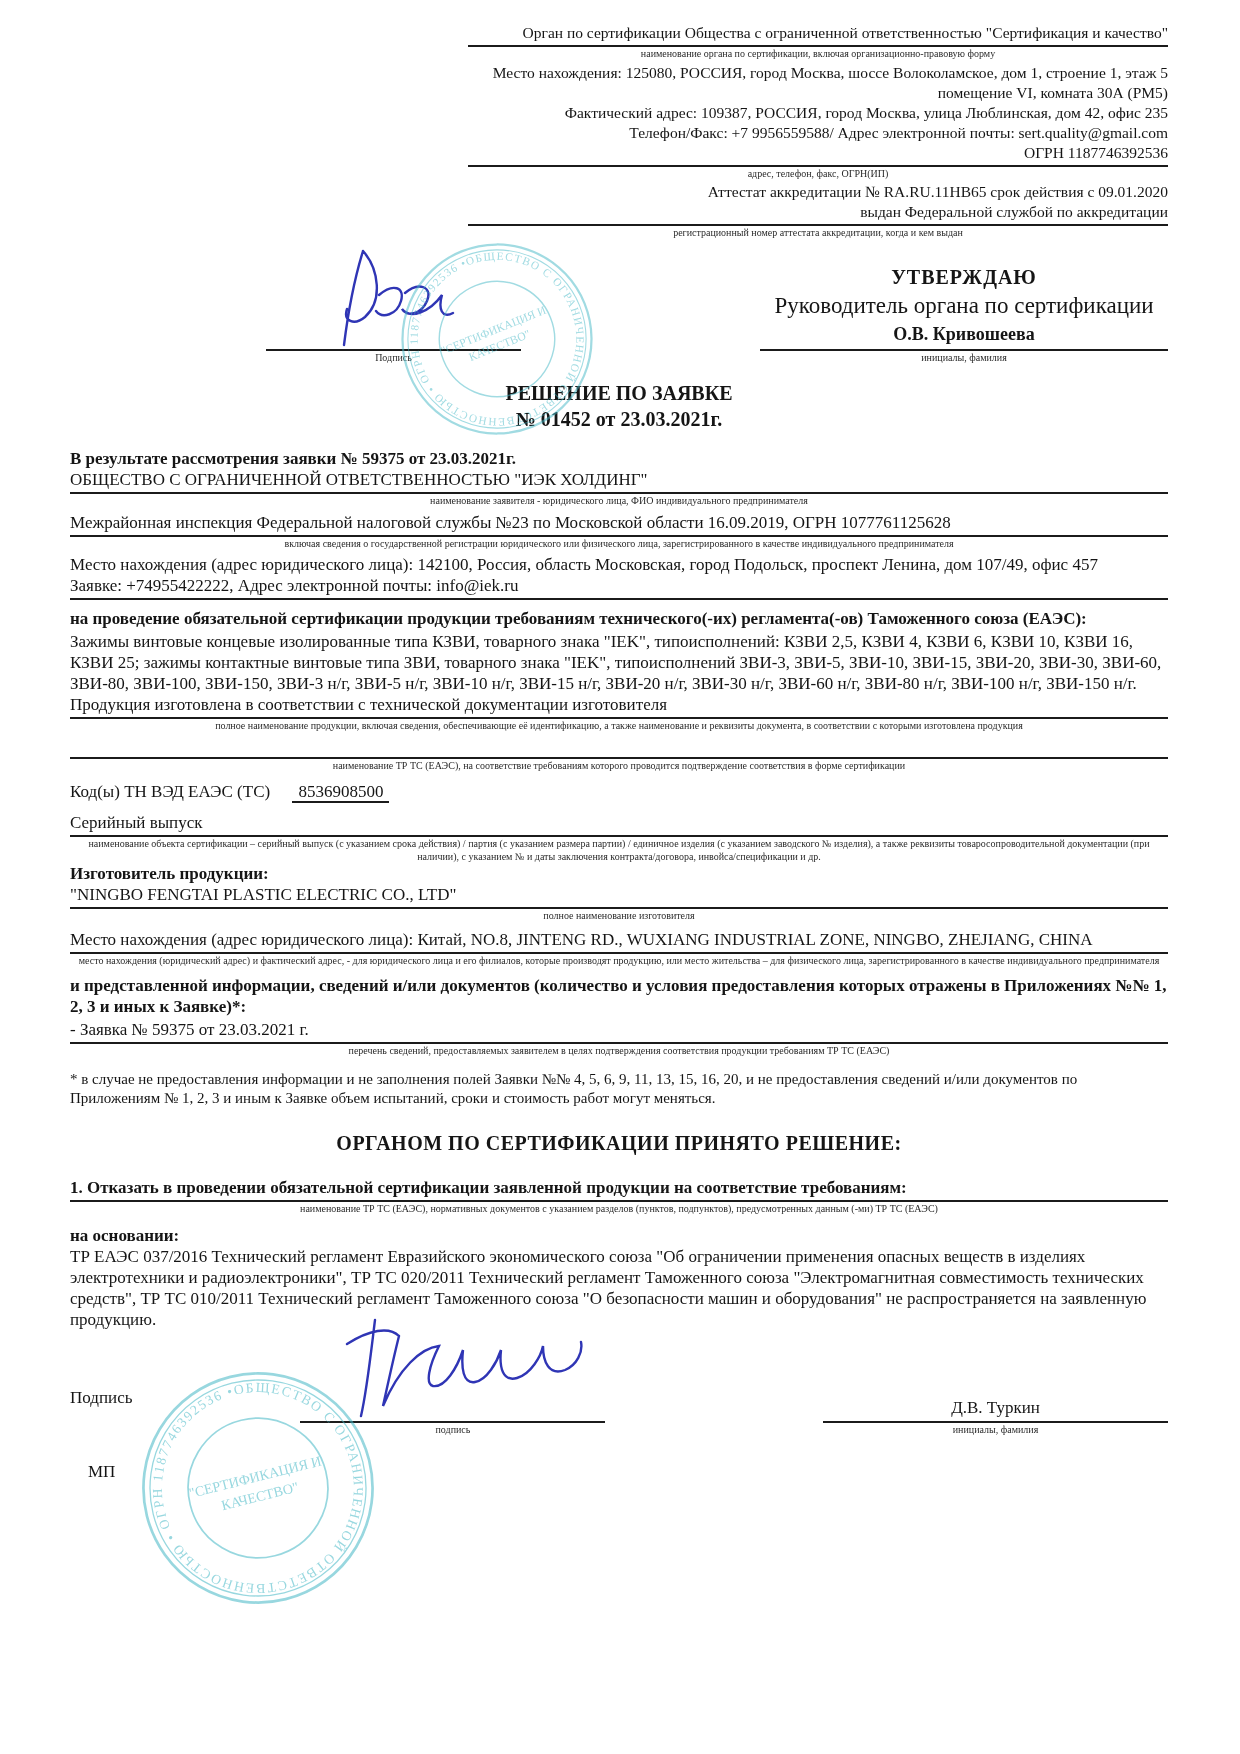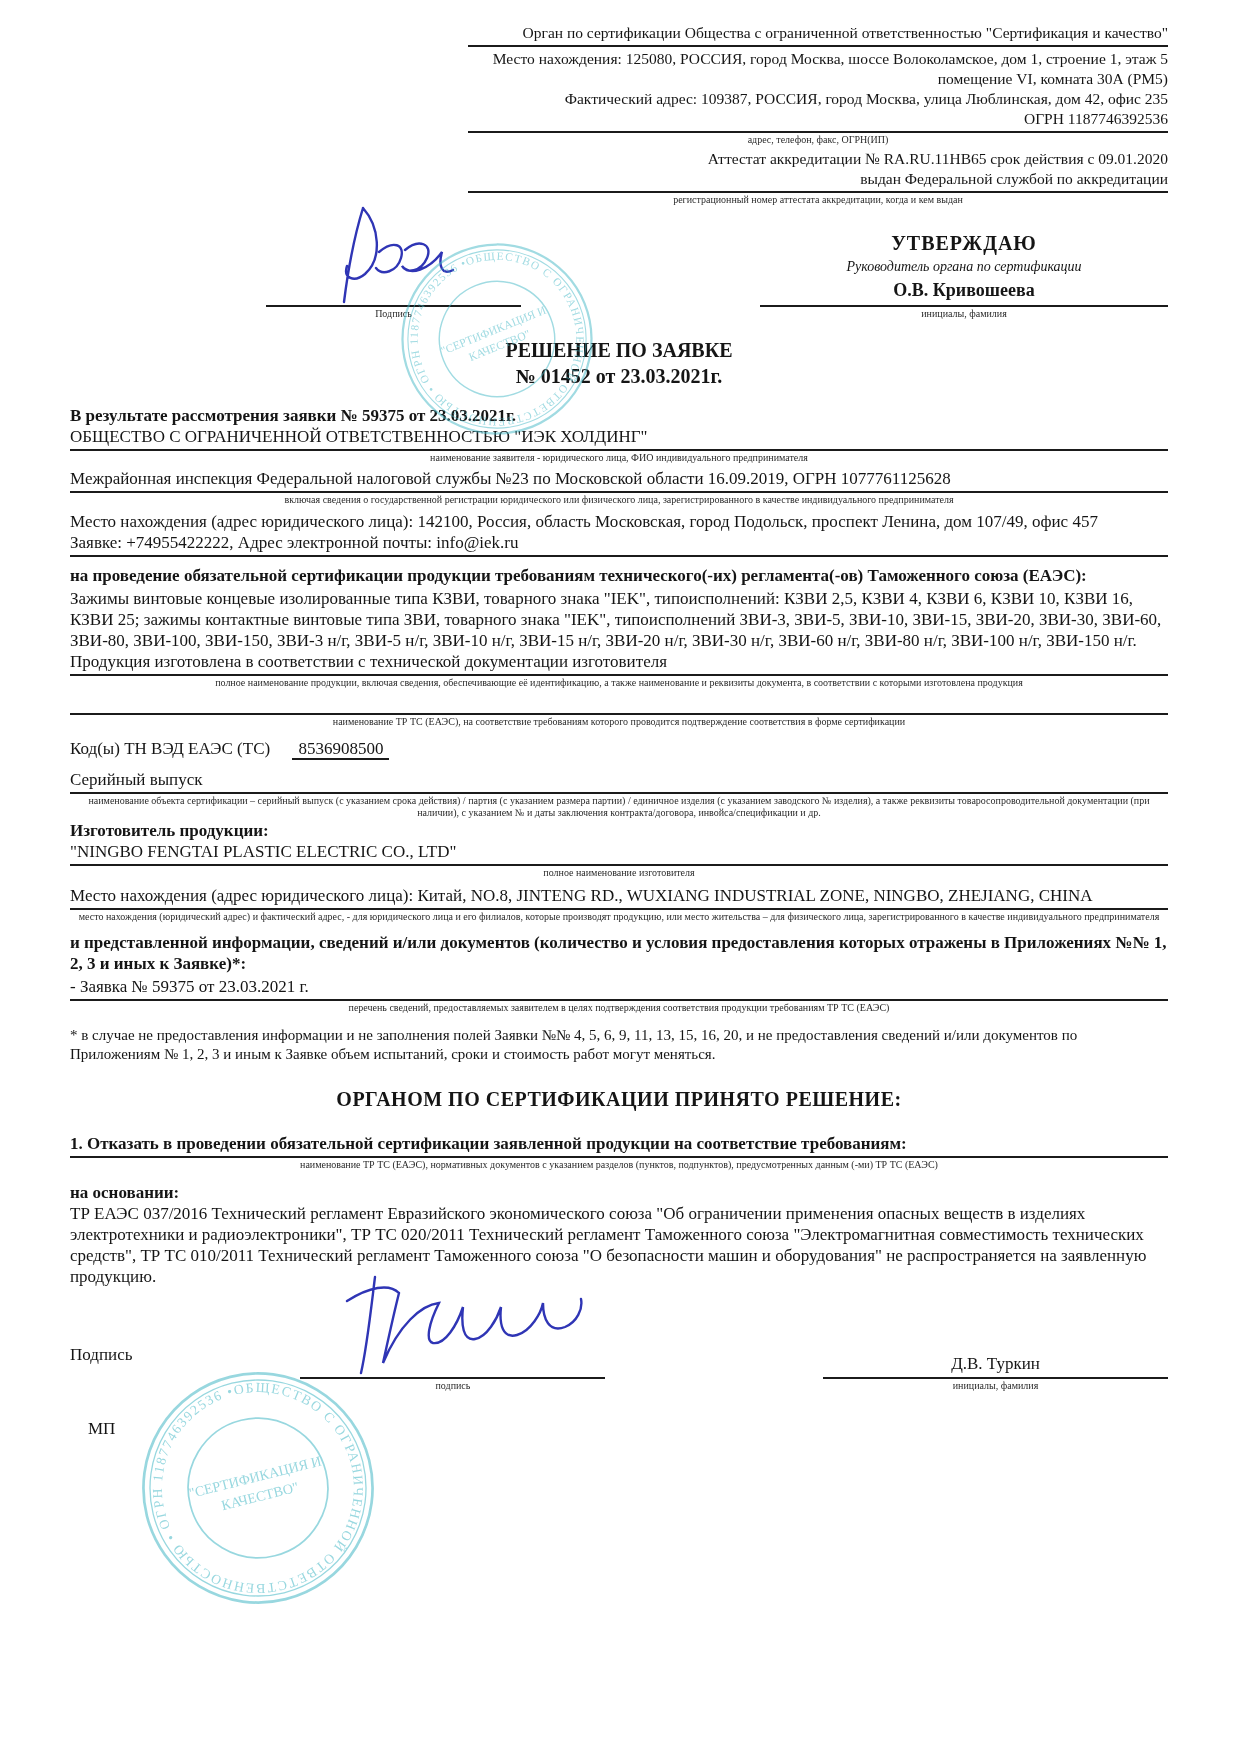--- a/index.html
+++ b/index.html
@@ -21,21 +21,21 @@
   .doc-header { width:700px; margin-left:auto; font-size:15.5px; line-height:20px; text-align:right; }
   .doc-header .caption { text-align:center; }
   .doc-header .grp { margin-top:2px; }
 
   
   .approve-row { display:flex; align-items:flex-end; margin-top:26px; }
   .sign-left { width:255px; margin-left:196px; position:relative; }
   .sign-left .sig-wrap { position:absolute; left:55px; bottom:10px; z-index:4; }
   .approve-block { width:408px; margin-left:auto; text-align:center; }
   .approve-word { font-size:20px; font-weight:bold; letter-spacing:1px; }
-  .approver-role { font-size:14px; margin-top:4px;font-style:italic; }
+  .approver-role { font-size:23px; margin-top:4px; }
   .approver-name { font-size:18px; font-weight:bold; margin-top:5px; margin-bottom:4px; }
 
   .title-block { margin-top:16px; text-align:center; }
   .title-line { font-size:20px; font-weight:bold; line-height:26px; }
 
   .sec { margin-top:6px; }
   .gap-rule { margin-top:24px; }
 
   .code-line { font-size:17px; margin-top:10px; }
   .code-line .lbl { margin-right:18px; }
@@ -98,25 +98,27 @@
       <text x="110" y="104" text-anchor="middle" font-size="13" fill="#45b8c6" font-family="Liberation Serif, serif">"СЕРТИФИКАЦИЯ И</text>
       <text x="110" y="122" text-anchor="middle" font-size="13" fill="#45b8c6" font-family="Liberation Serif, serif">КАЧЕСТВО"</text>
     </svg>
   </div>
 
   <div class="content">
 
     <header class="doc-header">
       <div>Орган по сертификации Общества с ограниченной ответственностью "Сертификация и качество"</div>
       <div class="rule"></div>
+      <div class="caption">наименование органа по сертификации, включая организационно-правовую форму</div>
 
       <div class="grp">
         <div>Место нахождения: 125080, РОССИЯ, город Москва, шоссе Волоколамское, дом 1, строение 1, этаж 5</div>
         <div>помещение VI, комната 30А (РМ5)</div>
         <div>Фактический адрес: 109387, РОССИЯ, город Москва, улица Люблинская, дом 42, офис 235</div>
+        <div>Телефон/Факс: +7 9956559588/ Адрес электронной почты: sert.quality@gmail.com</div>
         <div>ОГРН 1187746392536</div>
       </div>
       <div class="rule"></div>
       <div class="caption">адрес, телефон, факс, ОГРН(ИП)</div>
 
       <div class="grp">
         <div>Аттестат аккредитации № RA.RU.11НВ65 срок действия с 09.01.2020</div>
         <div>выдан Федеральной службой по аккредитации</div>
       </div>
       <div class="rule"></div>

